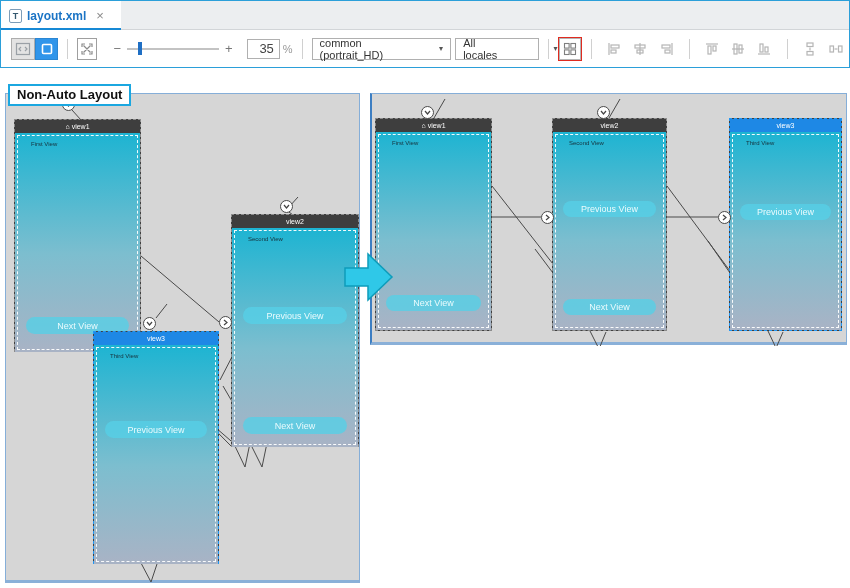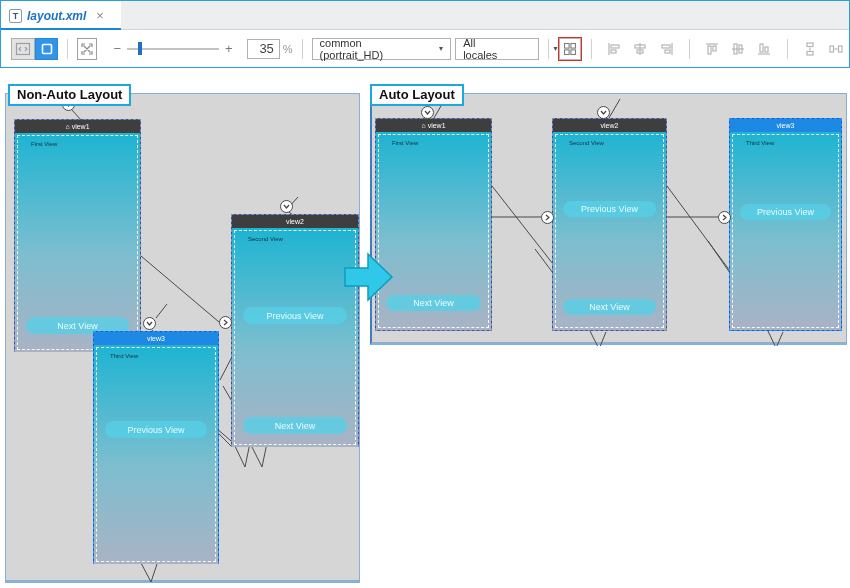--- a/index.html
+++ b/index.html
@@ -4,21 +4,21 @@
 <style>
   * { margin:0; padding:0; box-sizing:border-box; }
   html,body { width:850px; height:588px; background:#fff; font-family:"Liberation Sans", sans-serif; }
   #stage { position:relative; width:850px; height:588px; overflow:hidden; background:#fff; }
 
   
   .top-chrome { position:absolute; left:0; top:0; width:850px; height:68px; background:#fff; border:1px solid #2b9fd9; }
   .tab-row { height:29px; background:#eceef0; border-bottom:1px solid #d2d5d8; display:flex; }
   .tab { width:120px; height:29px; background:#fff; display:flex; align-items:center; padding:0 8px; box-shadow: inset 0 -2px 0 #1789d5; }
   .tab-icon { width:13px; height:14px; border:1px solid #7d9db8; border-radius:2px; font-size:9px; font-weight:bold; color:#35596f; display:flex; align-items:center; justify-content:center; margin-right:5px; background:#fff; }
-  .tab-title { font-size:12px; font-weight:bold; color:#1b74c5; white-space:nowrap;font-style:italic; }
+  .tab-title { font-size:12px; font-weight:bold; color:#1b74c5; white-space:nowrap; }
   .tab-close { margin-left:10px; color:#8a8a8a; font-size:13px; line-height:1; cursor:default; }
   .toolbar { height:37px; display:flex; align-items:center; padding-left:10px; position:relative; }
   .tb-sep { width:1px; height:20px; background:#d0d0d0; margin:0 9px; }
   .tb-btn { width:26px; height:22px; border:1px solid #adadad; background:#e3e3e3; display:flex; align-items:center; justify-content:center; }
   .tb-btn.active { background:#3095ea; border-color:#2b86d2; }
   .tb-sqbtn { width:22px; height:22px; border:1px solid #9f9f9f; background:#fff; display:flex; align-items:center; justify-content:center; }
   .slider-wrap { display:flex; align-items:center; margin-left:10px; }
   .slider-minus,.slider-plus { color:#777; font-size:13px; padding:0 6px; }
   .slider-track { position:relative; width:92px; height:2px; background:#c3c3c3; }
   .slider-handle { position:absolute; left:11px; top:-6px; width:4px; height:13px; background:#1f6fc4; }
@@ -33,21 +33,21 @@
   svg.ic { display:block; }
 
   
   .canvas { position:absolute; background:#d6d6d6; border:1px solid #85aed8; border-bottom:3px solid #8ab0d8; }
   #canvas-left  { left:5px;  top:93px; width:355px; height:490px; }
   #canvas-right { left:370px; top:93px; width:477px; height:252px; border-left:2px solid #3d7ec2; }
   .canvas-label { position:absolute; background:#fff; border:2px solid #1ba7e0; font-size:13px; font-weight:bold; color:#111; padding:1px 7px 2px; z-index:30; white-space:nowrap; }
   #label-left { left:8px; top:84px; }
   #label-right { left:370px; top:84px; }
 
-  .phone { position:absolute; border:1px dashed #8c8c8c; background:#1d4ed8; }
+  .phone { position:absolute; border:1px dashed #8c8c8c; background:#404040; }
   .phone.selected { border:1px dashed #2196f3; }
   .ptitle { height:13px; background:#3e3e3e; color:#fff; font-size:7px; display:flex; align-items:center; justify-content:center; gap:2px; }
   .phone.selected .ptitle { background:#1e88e5; }
   .home-glyph { font-size:7px; line-height:1; }
   .pbody { position:relative; width:100%; background:linear-gradient(180deg,#1db4d2 0%, #7cbecf 55%, #a9b3c5 100%); }
   .pdash { position:absolute; inset:2px; border:1px dashed rgba(255,255,255,.95); pointer-events:none; }
   .plabel { position:absolute; left:16px; top:8px; font-size:6px; color:#16323d; }
   .pbtn { position:absolute; left:9%; width:82%; height:17px; border-radius:9px; background:rgba(86,207,230,.8); color:#eafbfd; font-size:9px; display:flex; align-items:center; justify-content:center; }
   .canvas .lines { position:absolute; left:0; top:0; pointer-events:none; }
   .marker { position:absolute; width:13px; height:13px; border-radius:50%; background:#fff; border:1px solid #4a4a4a; display:flex; align-items:center; justify-content:center; z-index:6; }
@@ -170,21 +170,20 @@
           <svg class="ic" width="16" height="16" viewBox="0 0 16 16" fill="none" stroke="currentColor" stroke-width="1.2">
             <rect x="2" y="5" width="3.5" height="6"></rect>
             <path d="M6.5 8h3"></path>
             <rect x="10.5" y="5" width="3.5" height="6"></rect>
           </svg>
         </span>
   </div>
 </div>
 
 <div class="canvas-label" id="label-left">Non-Auto Layout</div>
-<div class="canvas-label" id="label-right">Auto Layout</div>
 
 <div class="canvas" id="canvas-left">
 
   <div class="phone z1" style="left:8px;top:25px;width:127px;height:233px;">
     <div class="ptitle">
       <span class="home-glyph">⌂</span>
       <span>view1</span>
     </div>
     <div class="pbody" style="height:219px;">
       <div class="pdash"></div>

